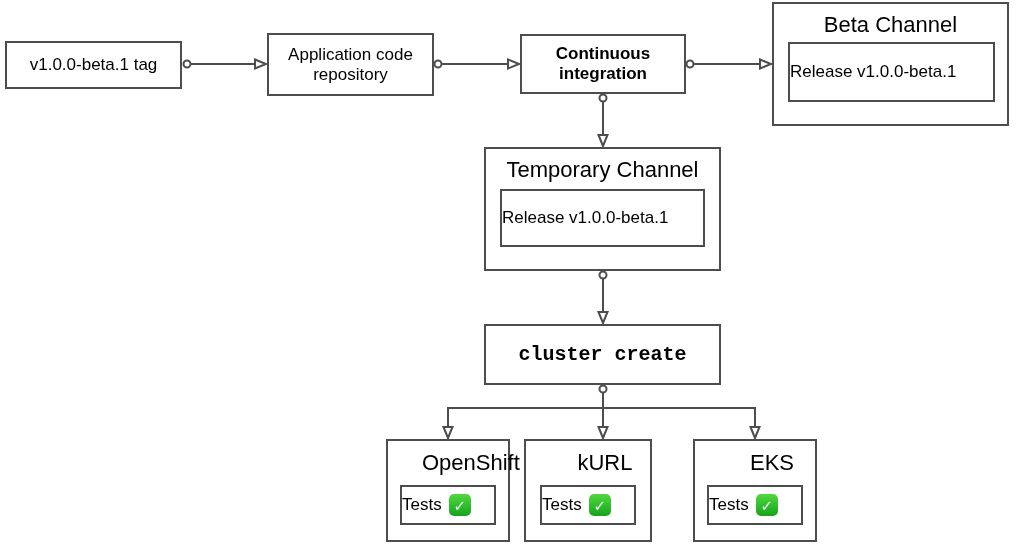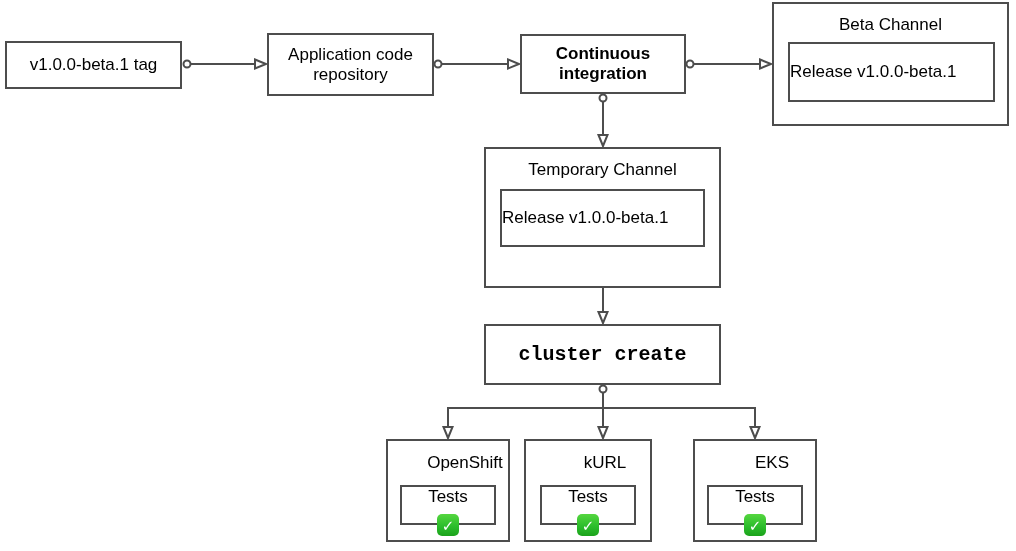--- a/index.html
+++ b/index.html
@@ -22,21 +22,21 @@
     display: flex;
     align-items: center;
     justify-content: center;
     text-align: center;
     font-size: 17px;
     line-height: 20px;
     padding: 2px 6px;
   }
   .group-title {
     text-align: center;
-    font-size: 17px;
+    font-size: 22px;
     line-height: 20px;
     margin-top: 11px;
   }
   .inner-box {
     position: absolute;
     background: #ffffff;
     border: 2px solid #4d4d4d;
     box-sizing: border-box;
     display: flex;
     align-items: center;
@@ -46,42 +46,41 @@
     gap: 8px;
   }
   
   .n-tag  { left: 5px;   top: 41px; width: 177px; height: 48px; }
   .n-repo { left: 267px; top: 33px; width: 167px; height: 63px; text-align: center; }
   .n-ci   { left: 520px; top: 34px; width: 166px; height: 60px; font-weight: bold; }
   
   .g-beta { left: 772px; top: 2px; width: 237px; height: 124px; }
   .g-beta .inner-box { left: 14px; top: 38px; width: 207px; height: 60px; }
   
-  .g-temp { left: 484px; top: 147px; width: 237px; height: 141px; }
+  .g-temp { left: 484px; top: 147px; width: 237px; height: 124px; }
   .g-temp .inner-box { left: 14px; top: 40px; width: 205px; height: 58px; }
   
   .n-cluster {
     left: 484px; top: 324px; width: 237px; height: 61px;
     font-family: "Liberation Mono", "DejaVu Sans Mono", monospace;
     font-weight: bold;
     font-size: 20px;
   }
   
   .g-openshift { left: 386px; top: 439px; width: 124px; height: 103px; }
   .g-kurl      { left: 524px; top: 439px; width: 128px; height: 103px; }
   .g-eks       { left: 693px; top: 439px; width: 124px; height: 103px; }
   .cluster-group .group-title { margin-top: 12px; padding-left: 34px; }
   .cluster-group .inner-box {
     left: 50%;
     transform: translateX(-50%);
     top: 44px;
     width: 96px;
     height: 40px;
     gap: 7px;
-    flex-direction: column;
   }
   .check-icon {
     display: inline-flex;
     align-items: center;
     justify-content: center;
     width: 22px;
     height: 22px;
     border-radius: 5px;
     background: linear-gradient(180deg, #55d63f 0%, #2cbe2c 55%, #1ba21b 100%);
     color: #ffffff;

